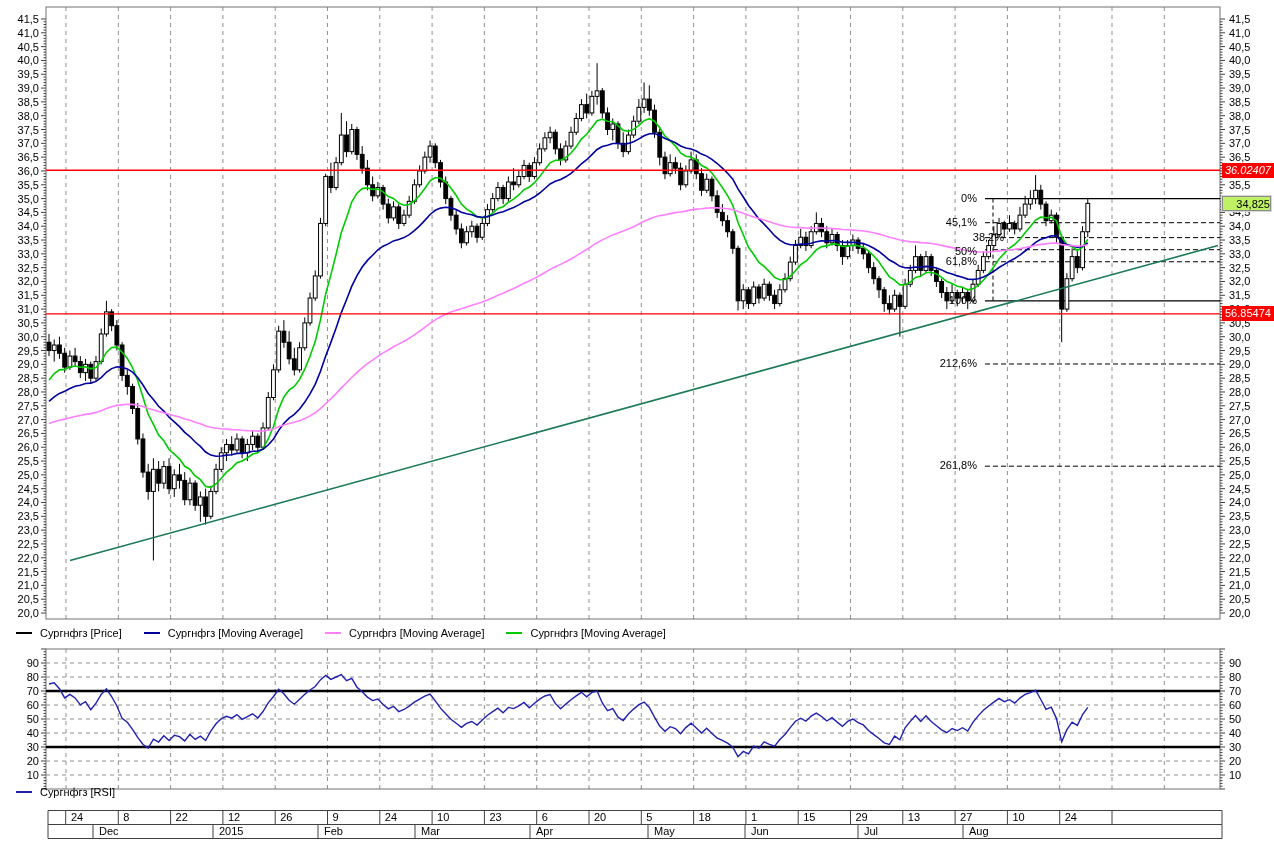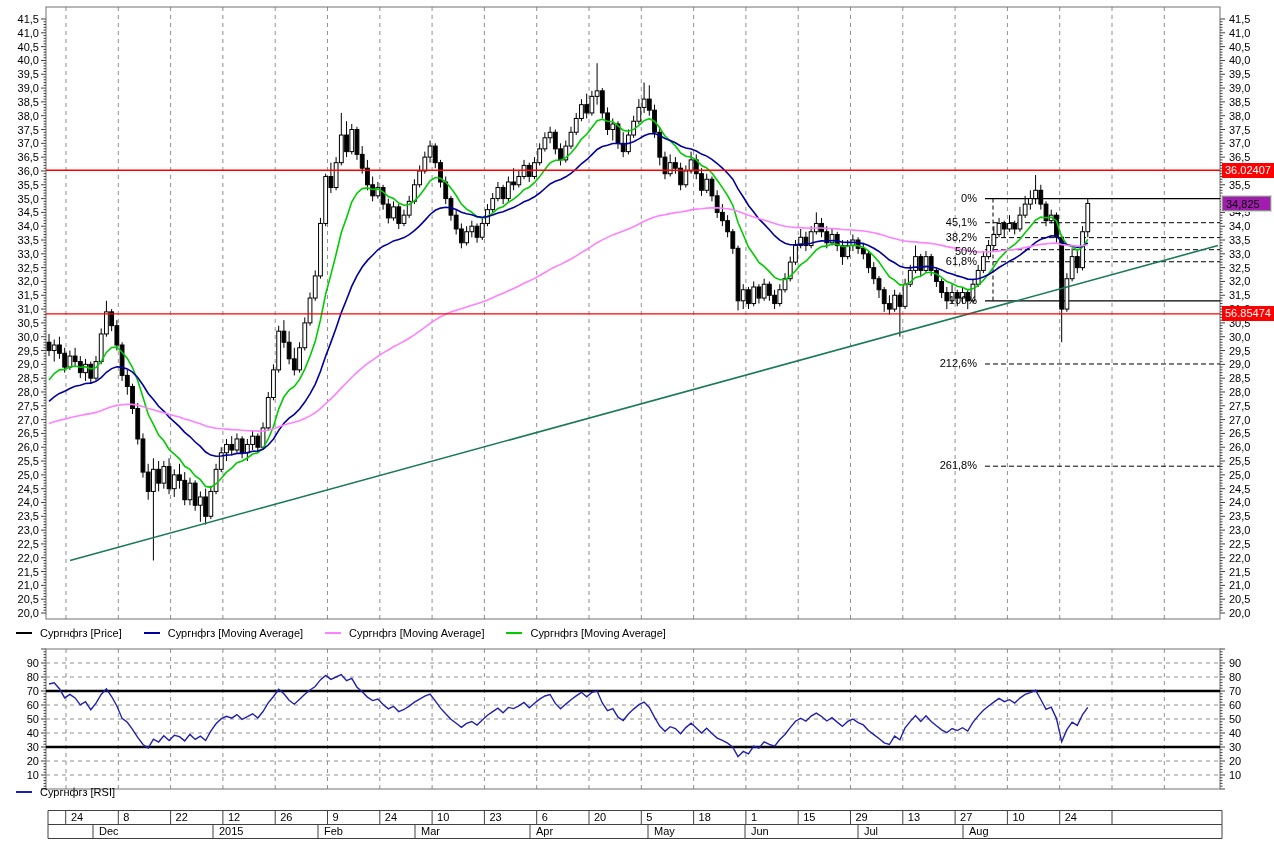--- a/index.html
+++ b/index.html
@@ -2,21 +2,21 @@
 <html><head>
 <meta charset="utf-8">
 <style>
   html,body{margin:0;padding:0;background:#fff;}
   #screen{position:relative;width:1274px;height:841px;background:#ffffff;overflow:hidden;
           font-family:"Liberation Sans",sans-serif;}
   svg text{font-family:"Liberation Sans",sans-serif;}
   .pricebox{position:absolute;left:1222px;width:52px;height:15px;font-size:11px;line-height:15px;
             padding-left:3px;box-sizing:border-box;white-space:nowrap;overflow:hidden;}
   .pricebox.red{background:#ff0000;color:#ffffff;}
-  .pricebox.cur{background:#a21caf;color:#000000;border:1px solid #8a8a8a;outline:1px solid #d8d8d8;}
+  .pricebox.cur{background:#bef264;color:#000000;border:1px solid #8a8a8a;outline:1px solid #d8d8d8;text-align:right;}
   .legendrow{position:absolute;left:16px;display:flex;font-size:11px;color:#000;}
   .legendrow .item{display:flex;align-items:center;margin-right:22px;}
   .legendrow .swatch{display:inline-block;width:16px;height:0;border-top:2px solid #000;margin-right:8px;}
   .fiblabel{position:absolute;font-size:11px;color:#000;text-align:right;width:60px;}
 </style>
 </head>
 <body>
 
 <div id="screen">
 
@@ -1209,21 +1209,21 @@
         <text x="324" y="834.5" font-size="11" fill="#000" text-anchor="start">Feb</text>
         <text x="421" y="834.5" font-size="11" fill="#000" text-anchor="start">Mar</text>
         <text x="536" y="834.5" font-size="11" fill="#000" text-anchor="start">Apr</text>
         <text x="654" y="834.5" font-size="11" fill="#000" text-anchor="start">May</text>
         <text x="751" y="834.5" font-size="11" fill="#000" text-anchor="start">Jun</text>
         <text x="864" y="834.5" font-size="11" fill="#000" text-anchor="start">Jul</text>
         <text x="969" y="834.5" font-size="11" fill="#000" text-anchor="start">Aug</text>
       </g>
     </svg>
 
-  <div class="pricebox red" style="top:163px;">36.02407</div>
+  <div class="pricebox red" style="top:163px;font-style:italic;">36.02407</div>
   <div class="pricebox cur" style="top:196px;width:49px;">34,825</div>
   <div class="pricebox red" style="top:306px;">56.85474</div>
 
   <div class="legendrow" style="top:627px;">
     <span class="item">
       <span class="swatch" style="border-color:#000000;"></span>
       <span>Сургнфгз [Price]</span>
     </span>
     <span class="item">
       <span class="swatch" style="border-color:#0000a0;"></span>
@@ -1241,19 +1241,19 @@
 
   <div class="legendrow" style="top:786px;">
     <span class="item">
       <span class="swatch" style="border-color:#2020b0;"></span>
       <span>Сургнфгз [RSI]</span>
     </span>
   </div>
 
 <div class="fiblabel" style="left: 917px; top: 191.581px;">0%</div>
     <div class="fiblabel" style="left: 917px; top: 215.706px;">45,1%</div>
-    <div class="fiblabel" style="left: 917px; top: 230.631px;">38,2%</div>
+    <div class="fiblabel" style="left: 944px; top: 230.631px;">38,2%</div>
     <div class="fiblabel" style="left: 917px; top: 245px;">50%</div>
     <div class="fiblabel" style="left: 917px; top: 254.755px;">61,8%</div>
     <div class="fiblabel" style="left: 917px; top: 293.805px;">100%</div>
     <div class="fiblabel" style="left: 917px; top: 356.979px;">212,6%</div>
     <div class="fiblabel" style="left: 917px; top: 459.202px;">261,8%</div>
   </div>
 
 </body></html>

